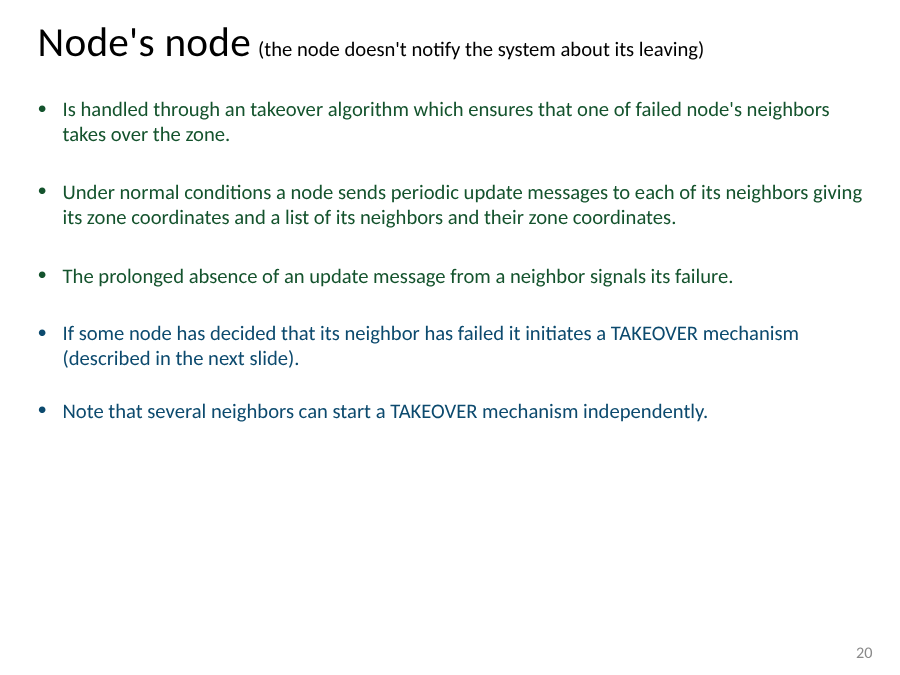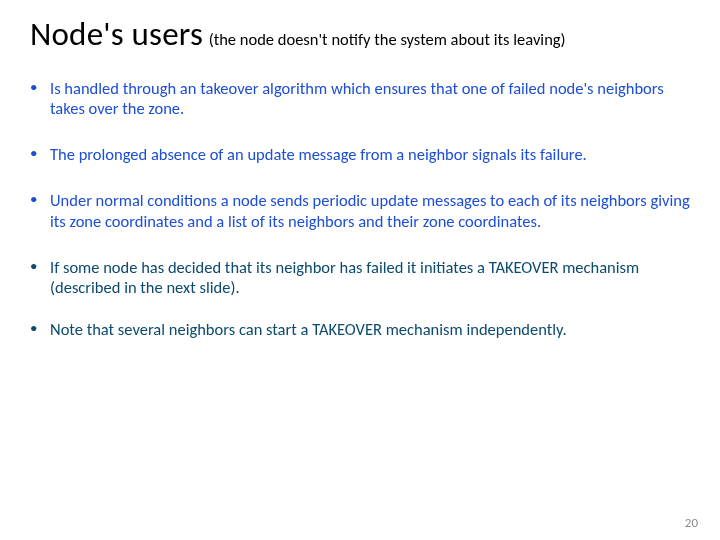--- a/index.html
+++ b/index.html
@@ -30,21 +30,21 @@
   ul.bullets {
     list-style: none;
     padding-left: 2px;
   }
   ul.bullets > li {
     position: relative;
     padding-left: 24px;
     font-size: 16.5px;
     line-height: 1.22;
     margin-bottom: 26px;
-    color: #1d4ed8;
+    color: #14532d;
   }
   ul.bullets > li.red { color: #0c4a6e; }
   ul.bullets > li::before {
     content: "•";
     position: absolute;
     left: 4px;
     top: 0;
     font-size: 15px;
     line-height: 1.3;
   }
@@ -56,25 +56,25 @@
     bottom: 10px;
     font-size: 13px;
     color: #8a8a8a;
     margin-left: 32px;
   }
 </style>
 </head>
 <body>
 
 <div class="title-row">
-  <span class="main-title">Node's users</span>
+  <span class="main-title">Node's node</span>
   <span class="subtitle">(the node doesn't notify the system about its leaving)</span>
 </div>
 
 <ul class="bullets">
   <li>Is handled through an takeover algorithm which ensures that one of failed node's neighbors takes over the zone.</li>
+  <li>Under normal conditions a node sends periodic update messages to each of its neighbors giving its zone coordinates and a list of its neighbors and their zone coordinates.</li>
   <li>The prolonged absence of an update message from a neighbor signals its failure.</li>
-  <li>Under normal conditions a node sends periodic update messages to each of its neighbors giving its zone coordinates and a list of its neighbors and their zone coordinates.</li>
   <li class="red b5">If some node has decided that its neighbor has failed it initiates a TAKEOVER mechanism (described in the next slide).</li>
   <li class="red b6">Note that several neighbors can start a TAKEOVER mechanism independently.</li>
 </ul>
 
 <div class="page-num">20</div>
 
 </body></html>

